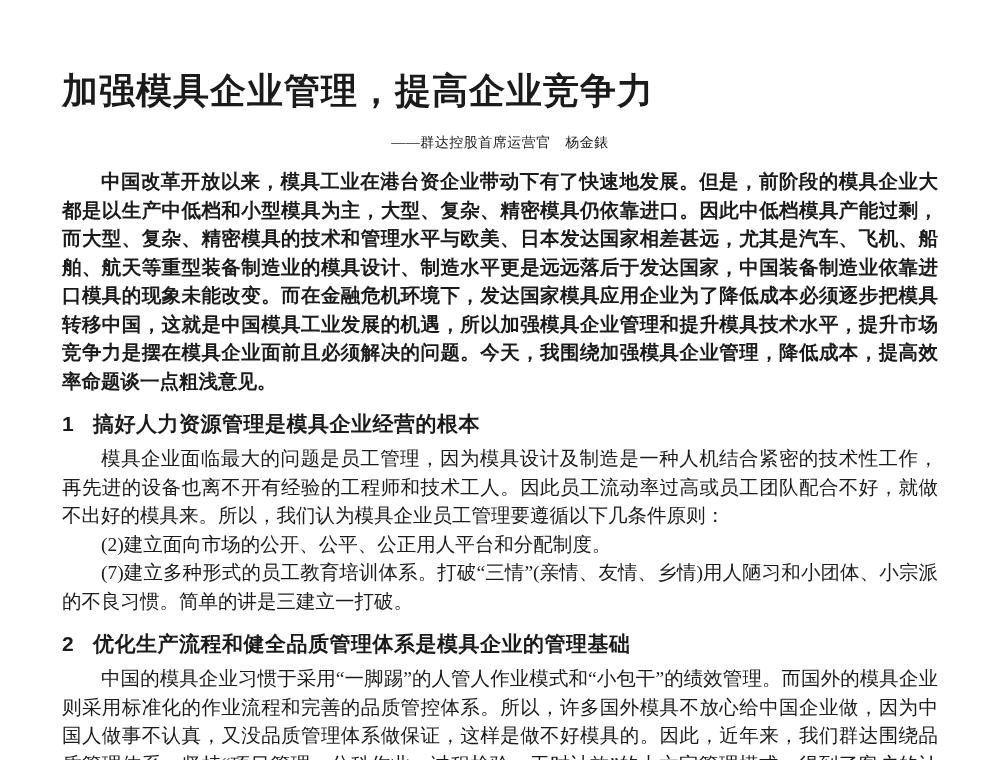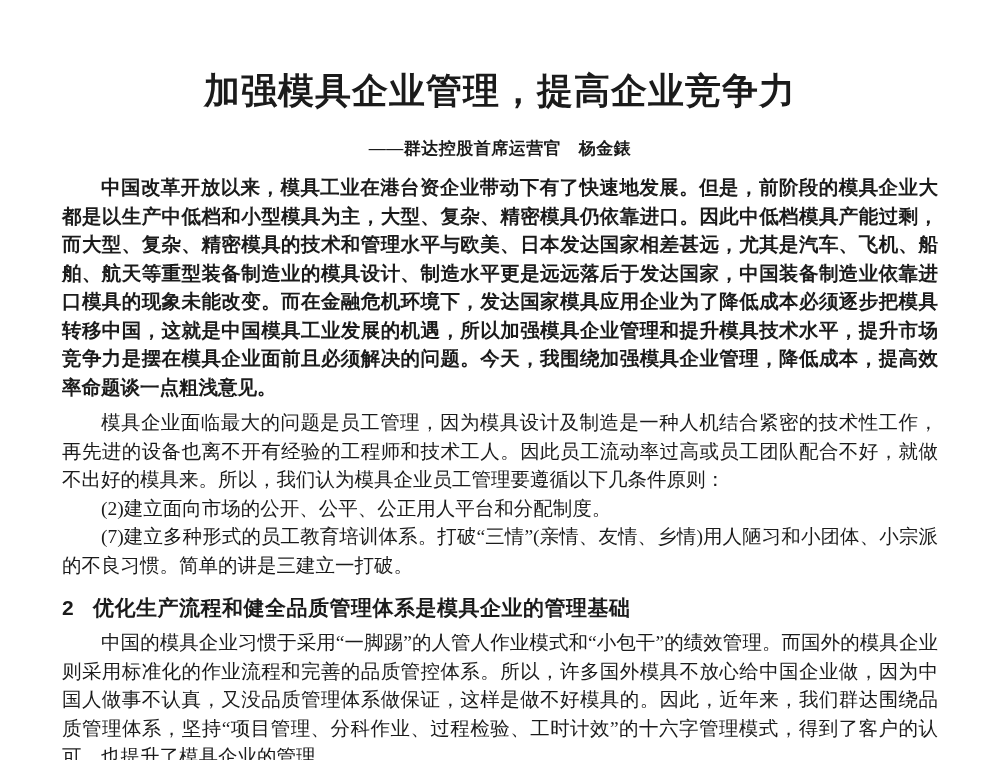--- a/index.html
+++ b/index.html
@@ -18,29 +18,29 @@
   }
   .content {
     margin: 0 62px;
   }
   .title {
     margin: 0;
     padding-top: 68px;
     font-size: 36px;
     line-height: 46px;
     font-weight: 700;
-    text-align: center;
+    text-align: left;
     letter-spacing: 1px;
     font-family: "Liberation Serif", "DejaVu Serif", serif;
   }
   .byline {
-    margin-top: 22px;
-    font-size: 17px;
+    margin-top: 16px;
+    font-size: 14px;
     line-height: 26px;
-    font-weight: 700;
+    font-weight: 400;
     text-align: center;
     letter-spacing: 0.5px;
   }
   .body-text {
     margin: 0;
     font-size: 19.5px;
     line-height: 28.5px;
     text-align: justify;
     text-justify: inter-ideograph;
   }
@@ -72,20 +72,23 @@
 
 <div class="page">
   <div class="content">
 
     <h1 class="title">加强模具企业管理，提高企业竞争力</h1>
 
     <div class="byline">——群达控股首席运营官　杨金錶</div>
 
     <p class="body-text indent intro">中国改革开放以来，模具工业在港台资企业带动下有了快速地发展。但是，前阶段的模具企业大都是以生产中低档和小型模具为主，大型、复杂、精密模具仍依靠进口。因此中低档模具产能过剩，而大型、复杂、精密模具的技术和管理水平与欧美、日本发达国家相差甚远，尤其是汽车、飞机、船舶、航天等重型装备制造业的模具设计、制造水平更是远远落后于发达国家，中国装备制造业依靠进口模具的现象未能改变。而在金融危机环境下，发达国家模具应用企业为了降低成本必须逐步把模具转移中国，这就是中国模具工业发展的机遇，所以加强模具企业管理和提升模具技术水平，提升市场竞争力是摆在模具企业面前且必须解决的问题。今天，我围绕加强模具企业管理，降低成本，提高效率命题谈一点粗浅意见。</p>
 
+    <p class="sec-heading">
+      <span class="sec-num">1</span><span>搞好人力资源管理是模具企业经营的根本</span>
+    </p>
 
     <p class="body-text indent after-heading">模具企业面临最大的问题是员工管理，因为模具设计及制造是一种人机结合紧密的技术性工作，再先进的设备也离不开有经验的工程师和技术工人。因此员工流动率过高或员工团队配合不好，就做不出好的模具来。所以，我们认为模具企业员工管理要遵循以下几条件原则：</p>
 
     <p class="body-text indent">(2)建立面向市场的公开、公平、公正用人平台和分配制度。</p>
 
 
     <p class="body-text indent">(7)建立多种形式的员工教育培训体系。打破“三情”(亲情、友情、乡情)用人陋习和小团体、小宗派的不良习惯。简单的讲是三建立一打破。</p>
 
     <p class="sec-heading">
       <span class="sec-num">2</span><span>优化生产流程和健全品质管理体系是模具企业的管理基础</span>

